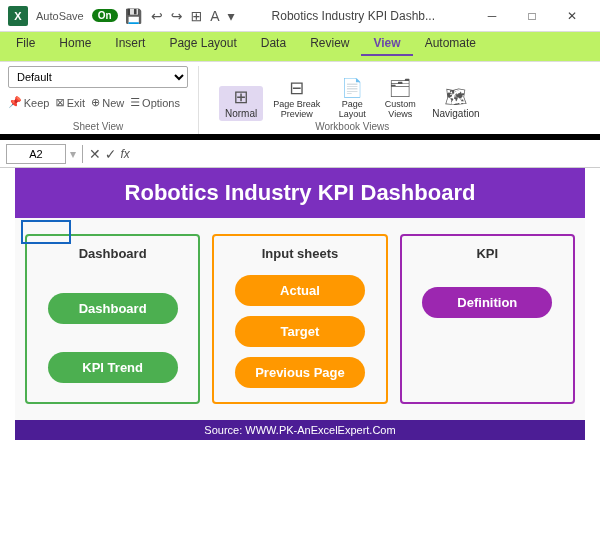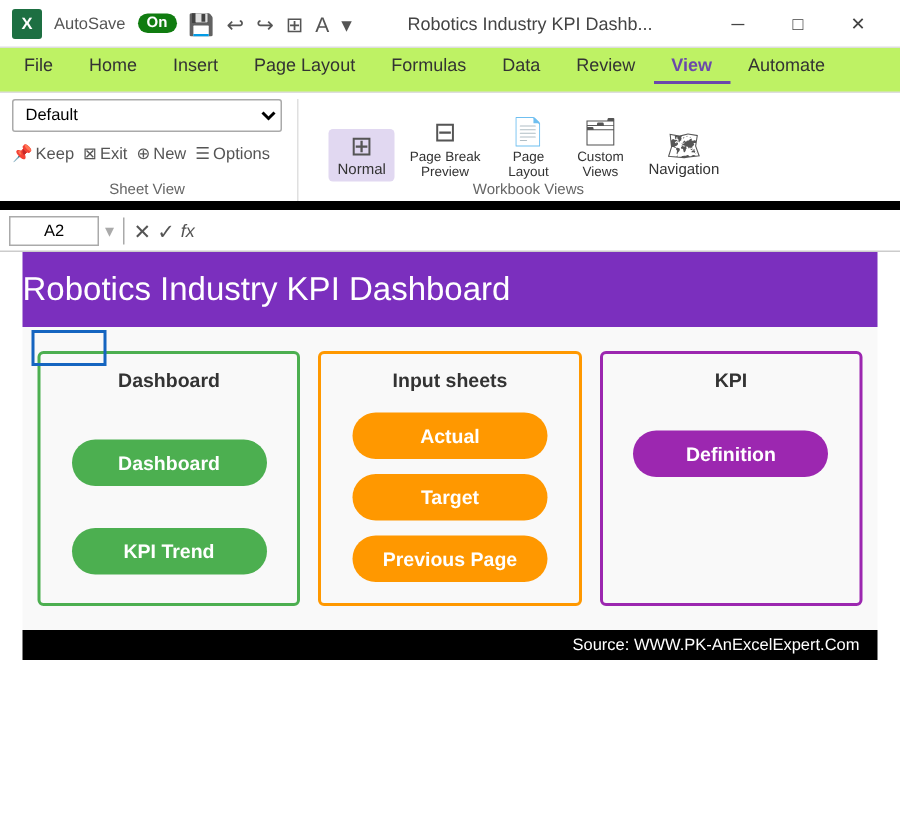--- a/index.html
+++ b/index.html
@@ -175,23 +175,23 @@
     .sheet-area {
       width: 600px;
       height: calc(553px - 32px - 30px - 78px - 28px);
       background: #fff;
       overflow: hidden;
       position: relative;
     }
     .dashboard-header {
       background: #7B2FBE;
       color: white;
-      text-align: left;
+      text-align: center;
       font-size: 22px;
-      font-weight: normal;
+      font-weight: bold;
       padding: 12px 0;
       border-radius: 0;
     }
     .cell-indicator {
       position: absolute;
       top: 52px;
       left: 6px;
       width: 50px;
       height: 24px;
       border: 2px solid #1565C0;
@@ -229,23 +229,23 @@
       font-size: 13px;
       font-weight: 600;
       cursor: pointer;
       width: 130px;
       text-align: center;
     }
     .btn-green { background: #4CAF50; color: white; }
     .btn-orange { background: #FF9800; color: white; }
     .btn-purple { background: #9C27B0; color: white; }
     .dashboard-footer {
-      background: #000000;
+      background: #4c1d95;
       color: white;
-      text-align: right;
+      text-align: center;
       font-size: 11px;
       padding: 4px 12px;
     }
   </style>
 </head>
 <body>
 
 <div class="title-bar">
   <div class="excel-icon">X</div>
   <span class="autosave-label">AutoSave</span>
@@ -262,21 +262,20 @@
     <div class="win-btn">□</div>
     <div class="win-btn">✕</div>
   </div>
 </div>
 
 <div class="ribbon-tabs">
   <div class="ribbon-tab">File</div>
   <div class="ribbon-tab">Home</div>
   <div class="ribbon-tab">Insert</div>
   <div class="ribbon-tab">Page Layout</div>
-  <div class="ribbon-tab">Formulas</div>
   <div class="ribbon-tab">Data</div>
   <div class="ribbon-tab">Review</div>
   <div class="ribbon-tab active">View</div>
   <div class="ribbon-tab">Automate</div>
 </div>
 
 <div class="ribbon-content">
 
   <div class="ribbon-group sheet-view-group">
     <div class="ribbon-group-content" style="flex-direction:column; gap:4px;">

